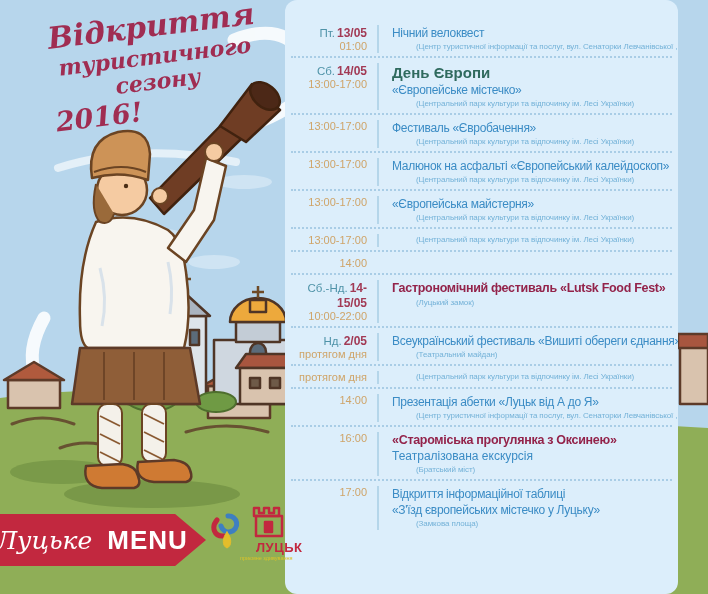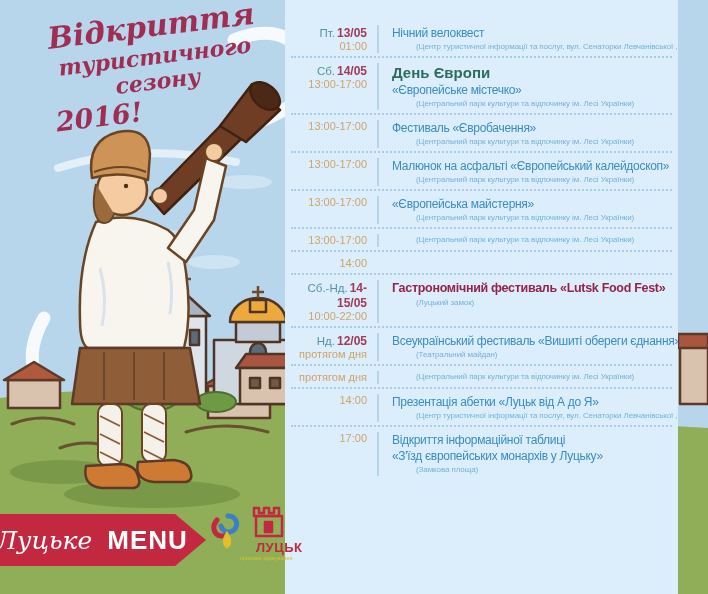--- a/index.html
+++ b/index.html
@@ -11,21 +11,21 @@
   .poster-title{position:absolute;left:14px;top:26px;width:272px;
     transform:rotate(-7deg);transform-origin:left top;
     color:#a02d52;font-family:"DejaVu Serif","Liberation Serif",serif;
     font-style:italic;font-weight:bold;text-align:center;line-height:1.15;}
   .pt-line1{font-size:30px;}
   .pt-line2{font-size:22px;}
   .pt-line3{font-size:27px;text-align:left;margin-left:30px;}
 
   
   .schedule{position:absolute;left:285px;top:0;width:393px;height:594px;
-    background:#dceefb;padding:20px 6px 4px 6px;box-sizing:border-box;overflow:hidden;}
+    background:#dceefb;padding:20px 6px 4px 6px;box-sizing:border-box;overflow:hidden;border-radius:12px;}
   .row{display:flex;border-bottom:2px dotted #a9cde6;padding:5px 0 3px;}
   .row:last-child{border-bottom:none;}
   .cell-when{width:86px;flex-shrink:0;text-align:right;padding-right:10px;box-sizing:border-box;}
   .cell-what{flex:1;border-left:2px solid #b5d6ea;padding-left:13px;min-width:0;}
   .dayline{line-height:14px;}
   .day{color:#4f93a8;font-size:11.5px;margin-right:2px;}
   .date{color:#a23a55;font-size:12px;font-weight:bold;}
   .time{color:#cfa468;font-size:11px;line-height:13px;}
   .heading{color:#2f6a5e;font-weight:bold;font-size:15px;line-height:19px;}
   .title{color:#3b8cc5;font-size:12px;line-height:16px;letter-spacing:-0.3px;white-space:pre;}
@@ -255,21 +255,21 @@
 
           <div class="title red">Гастрономічний фестиваль «Lutsk Food Fest»</div>
 
           <div class="venue">(Луцький замок)</div>
         </div>
       </div>
 
       <div class="row">
         <div class="cell-when">
           <div class="dayline">
-            <span class="day">Нд.</span><span class="date">12/05</span>
+            <span class="day">Нд.</span><span class="date">2/05</span>
           </div>
           <div class="time">протягом дня</div>
         </div>
         <div class="cell-what">
 
           <div class="title">Всеукраїнський фестиваль «Вишиті обереги єднання»</div>
 
           <div class="venue">(Театральний майдан)</div>
         </div>
       </div>
@@ -292,30 +292,42 @@
           <div class="time">14:00</div>
         </div>
         <div class="cell-what">
 
           <div class="title">Презентація абетки «Луцьк від А до Я»</div>
 
           <div class="venue">(Центр туристичної інформації та послуг, вул. Сенаторки Левчанівської , 2)</div>
         </div>
       </div>
 
+      <div class="row">
+        <div class="cell-when">
+
+          <div class="time">16:00</div>
+        </div>
+        <div class="cell-what">
+
+          <div class="title red">«Староміська прогулянка з Оксинею»</div>
+          <div class="subtitle">Театралізована екскурсія</div>
+          <div class="venue">(Братський міст)</div>
+        </div>
+      </div>
 
       <div class="row">
         <div class="cell-when">
 
           <div class="time">17:00</div>
         </div>
         <div class="cell-what">
 
           <div class="title">Відкриття інформаційної таблиці
-«З'їзд європейських монархів у Луцьку»</div>
+«З'їзд європейських містечко у Луцьку»</div>
 
           <div class="venue">(Замкова площа)</div>
         </div>
       </div>
     </div>
 
   <div class="banner">
     <span class="script">Луцьке</span>
     <span class="menu">MENU</span>
   </div>

